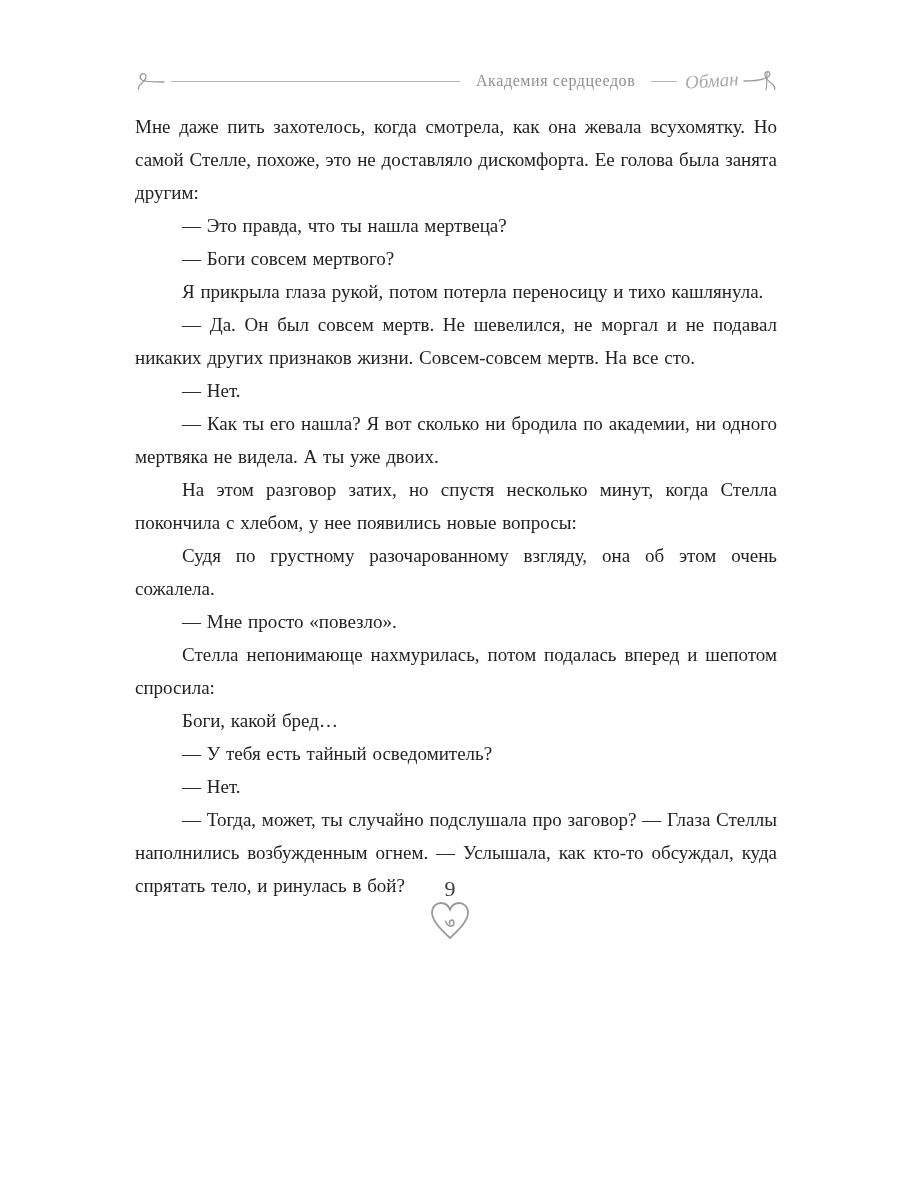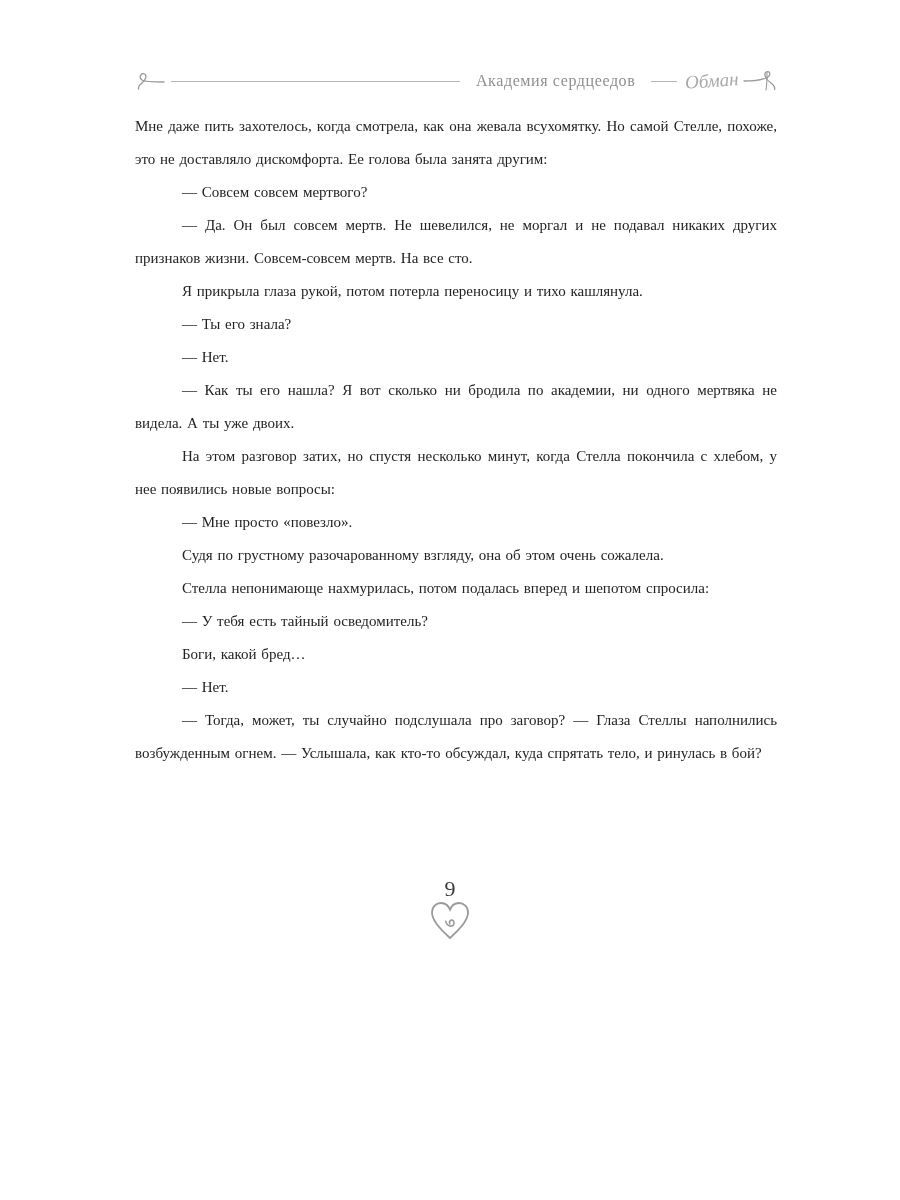--- a/index.html
+++ b/index.html
@@ -47,21 +47,21 @@
     flex: 0 0 auto;
     font-style: italic;
     font-size: 19px;
     color: #a9a9a9;
     transform: rotate(-4deg);
     margin: 0 4px 0 2px;
     white-space: nowrap;
   }
   
   .text-block {
-    font-size: 15px;
+    font-size: 19px;
     line-height: 33px;
     text-align: justify;
     hyphens: auto;
     -webkit-hyphens: auto;
     word-spacing: 1px;
   }
   .para {
     margin: 0;
     text-indent: 47px;
   }
@@ -112,32 +112,32 @@
     <span class="rule short"></span>
     <span class="script-label">Обман</span>
     <svg class="flourish" width="34" height="24" viewBox="0 0 34 24" fill="none">
       <path d="M1 12 C10 12 18 11 23 9 C29 6.5 27 1.5 23.5 2.8 C20 4.2 22.5 10 28 14 C30.5 15.8 32.5 17.5 31.5 20.5" stroke="#9a9a9a" stroke-width="1.3" stroke-linecap="round"></path>
       <path d="M24 3 C24 8 24 15 23 21" stroke="#9a9a9a" stroke-width="1.1" stroke-linecap="round"></path>
     </svg>
   </header>
 
   <main class="text-block">
     <p class="para no-indent">Мне даже пить захотелось, когда смотрела, как она жевала всухомятку. Но самой Стелле, похоже, это не доставляло дискомфорта. Ее голова была занята другим:</p>
-    <p class="para">— Совсем совсем мертвого?</p>
+    <p class="para">— Это правда, что ты нашла мертвеца?</p>
+    <p class="para">— Боги совсем мертвого?</p>
+    <p class="para">Я прикрыла глаза рукой, потом потерла переносицу и тихо кашлянула.</p>
     <p class="para">— Да. Он был совсем мертв. Не шевелился, не моргал и не подавал никаких других признаков жизни. Совсем-совсем мертв. На все сто.</p>
-    <p class="para">Я прикрыла глаза рукой, потом потерла переносицу и тихо кашлянула.</p>
-    <p class="para">— Ты его знала?</p>
     <p class="para">— Нет.</p>
     <p class="para">— Как ты его нашла? Я вот сколько ни бродила по академии, ни одного мертвяка не видела. А ты уже двоих.</p>
     <p class="para">На этом разговор затих, но спустя несколько минут, когда Стелла покончила с хлебом, у нее появились новые вопросы:</p>
+    <p class="para">Судя по грустному разочарованному взгляду, она об этом очень сожалела.</p>
     <p class="para">— Мне просто «повезло».</p>
-    <p class="para">Судя по грустному разочарованному взгляду, она об этом очень сожалела.</p>
     <p class="para">Стелла непонимающе нахмурилась, потом подалась вперед и шепотом спросила:</p>
+    <p class="para">Боги, какой бред…</p>
     <p class="para">— У тебя есть тайный осведомитель?</p>
-    <p class="para">Боги, какой бред…</p>
     <p class="para">— Нет.</p>
     <p class="para">— Тогда, может, ты случайно подслушала про заговор? — Глаза Стеллы наполнились возбужденным огнем. — Услышала, как кто-то обсуждал, куда спрятать тело, и ринулась в бой?</p>
   </main>
 
   <footer class="page-footer">
     <div class="pagenum-wrap">
       <svg class="heart" width="48" height="46" viewBox="0 0 24 23" fill="none">
         <path d="M12 21 C6.2 15.6 3 11.9 3 8.3 C3 5.4 5.1 3.5 7.5 3.5 C9.4 3.5 11.2 4.8 12 6.8 C12.8 4.8 14.6 3.5 16.5 3.5 C18.9 3.5 21 5.4 21 8.3 C21 11.9 17.8 15.6 12 21 Z" stroke="#9a9a9a" stroke-width="0.9"></path>
         <path d="M9.8 12.6 C11 16.2 14.6 15.4 13.9 13 C13.4 11.3 11.2 12 11.9 13.9" stroke="#9a9a9a" stroke-width="0.8" stroke-linecap="round"></path>
       </svg>

